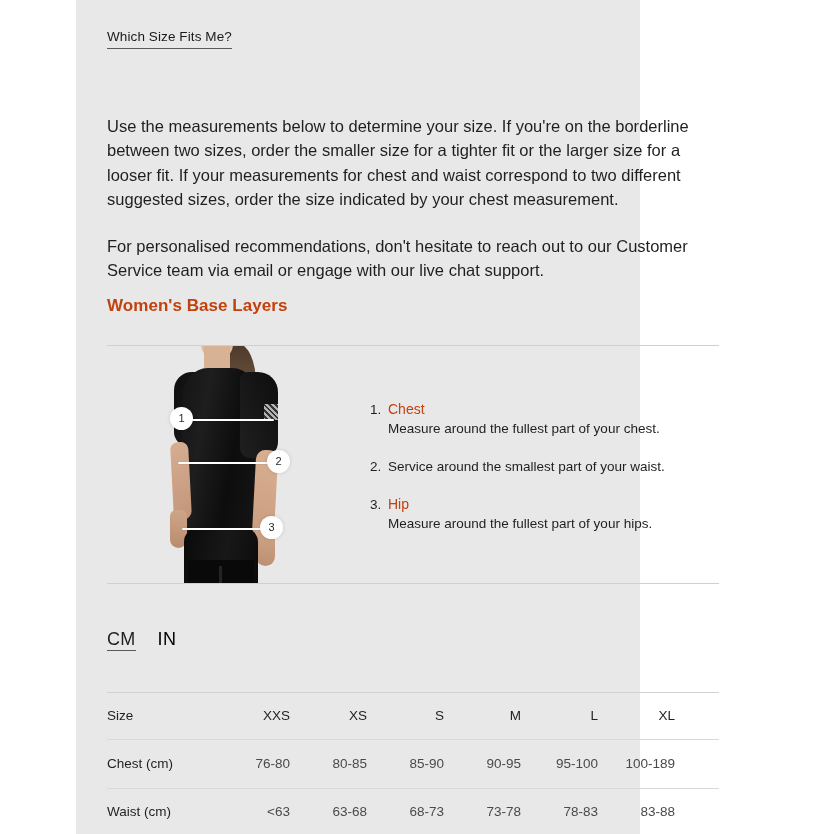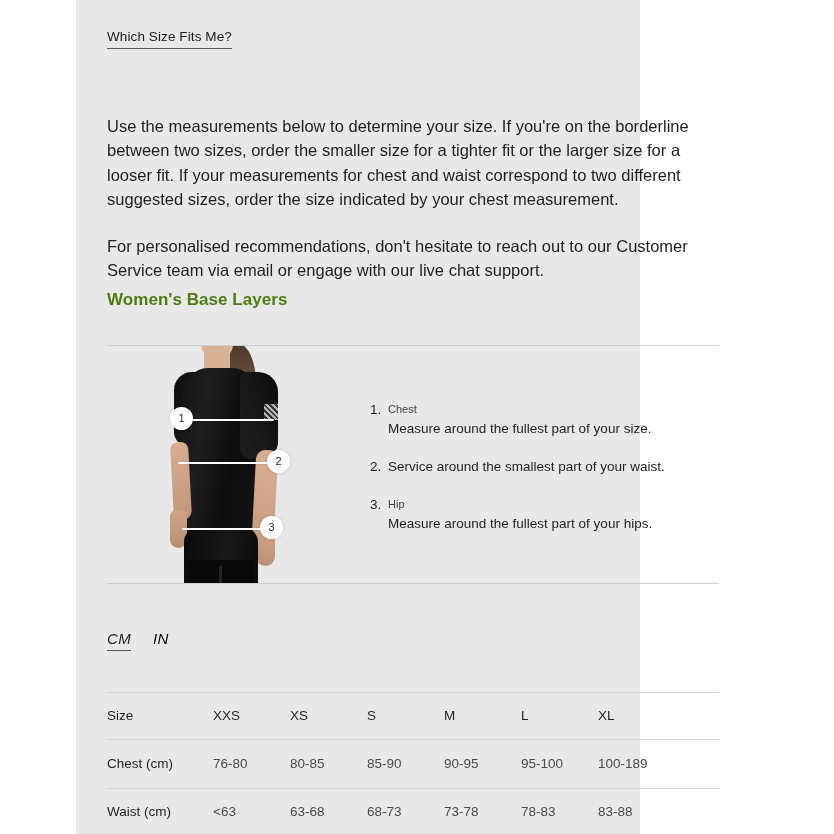--- a/index.html
+++ b/index.html
@@ -65,24 +65,24 @@
     color: #1f1f1f;
     letter-spacing: .01px;
     margin-top: 25px;
   }
   .para.p1 { top: 89px; }
   .para.p2 { top: 209px; width: 618px; }
 
   .section-title {
     position: absolute;
     left: 0;
-    top: 274px;
+    top: 280px;
     font-size: 17px;
     line-height: 24px;
-    color: #4d7c0f;
+    color: #c2410c;
     letter-spacing: .05px;
   }
 
   
   .rule {
     position: absolute;
     left: 0;
     width: 612px;
     height: 1px;
     background: #cfcfcf;
@@ -254,47 +254,46 @@
     position: absolute;
     left: 0; top: 0;
     width: 14px;
     font-size: 13.5px;
     line-height: 19px;
     color: #1f1f1f;
     text-align: left;
   }
   .step-title {
     margin-left: 18px;
-    font-size: 11px;
+    font-size: 14px;
     line-height: 19px;
-    color: #404040;
+    color: #c2410c;
   }
   .step-desc {
     margin-left: 18px;
     font-size: 13.5px;
     line-height: 19px;
     color: #1f1f1f;
   }
 
   
   .units {
     position: absolute;
     left: 0;
     top: 630px;
     display: flex;
     align-items: center;
     gap: 22px;
   }
   .unit {
-    font-size: 15px;
+    font-size: 18px;
     line-height: 18px;
     color: #1f1f1f;
     padding-bottom: 2px;
     letter-spacing: .3px;
-    font-style: italic;
   }
   .unit.active {
     border-bottom: 1px solid #5a5a5a;
   }
   .unit.inactive {
     color: #000000;
     border-bottom: 1px solid transparent;
   }
 
   
@@ -309,21 +308,21 @@
   .table td, .table th {
     padding: 0;
     border: 0;
     font-weight: normal;
     margin-top: 17px;
   }
   .table tr { height: 48px; }
   .cell {
     font-size: 13.5px;
     color: #1f1f1f;
-    text-align: left;
+    text-align: right;
     line-height: 48px;
     height: 48px;
   }
   .cell.label {
     text-align: left;
     padding-left: 0;
   }
   .cell.head { color: #1f1f1f; }
   .cell.val  { color: #4a4a4a; }
 
@@ -373,21 +372,21 @@
         <div class="mline hip"></div>
         <div class="badge b1">1</div>
         <div class="badge b2">2</div>
         <div class="badge b3">3</div>
       </div>
 
       <div class="steps">
         <div class="step">
           <div class="step-num">1.</div>
           <div class="step-title">Chest</div>
-          <div class="step-desc">Measure around the fullest part of your size.</div>
+          <div class="step-desc">Measure around the fullest part of your chest.</div>
         </div>
         <div class="step">
           <div class="step-num">2.</div>
           <div class="step-desc">Service around the smallest part of your waist.</div>
         </div>
         <div class="step">
           <div class="step-num">3.</div>
           <div class="step-title">Hip</div>
           <div class="step-desc">Measure around the fullest part of your hips.</div>
         </div>

